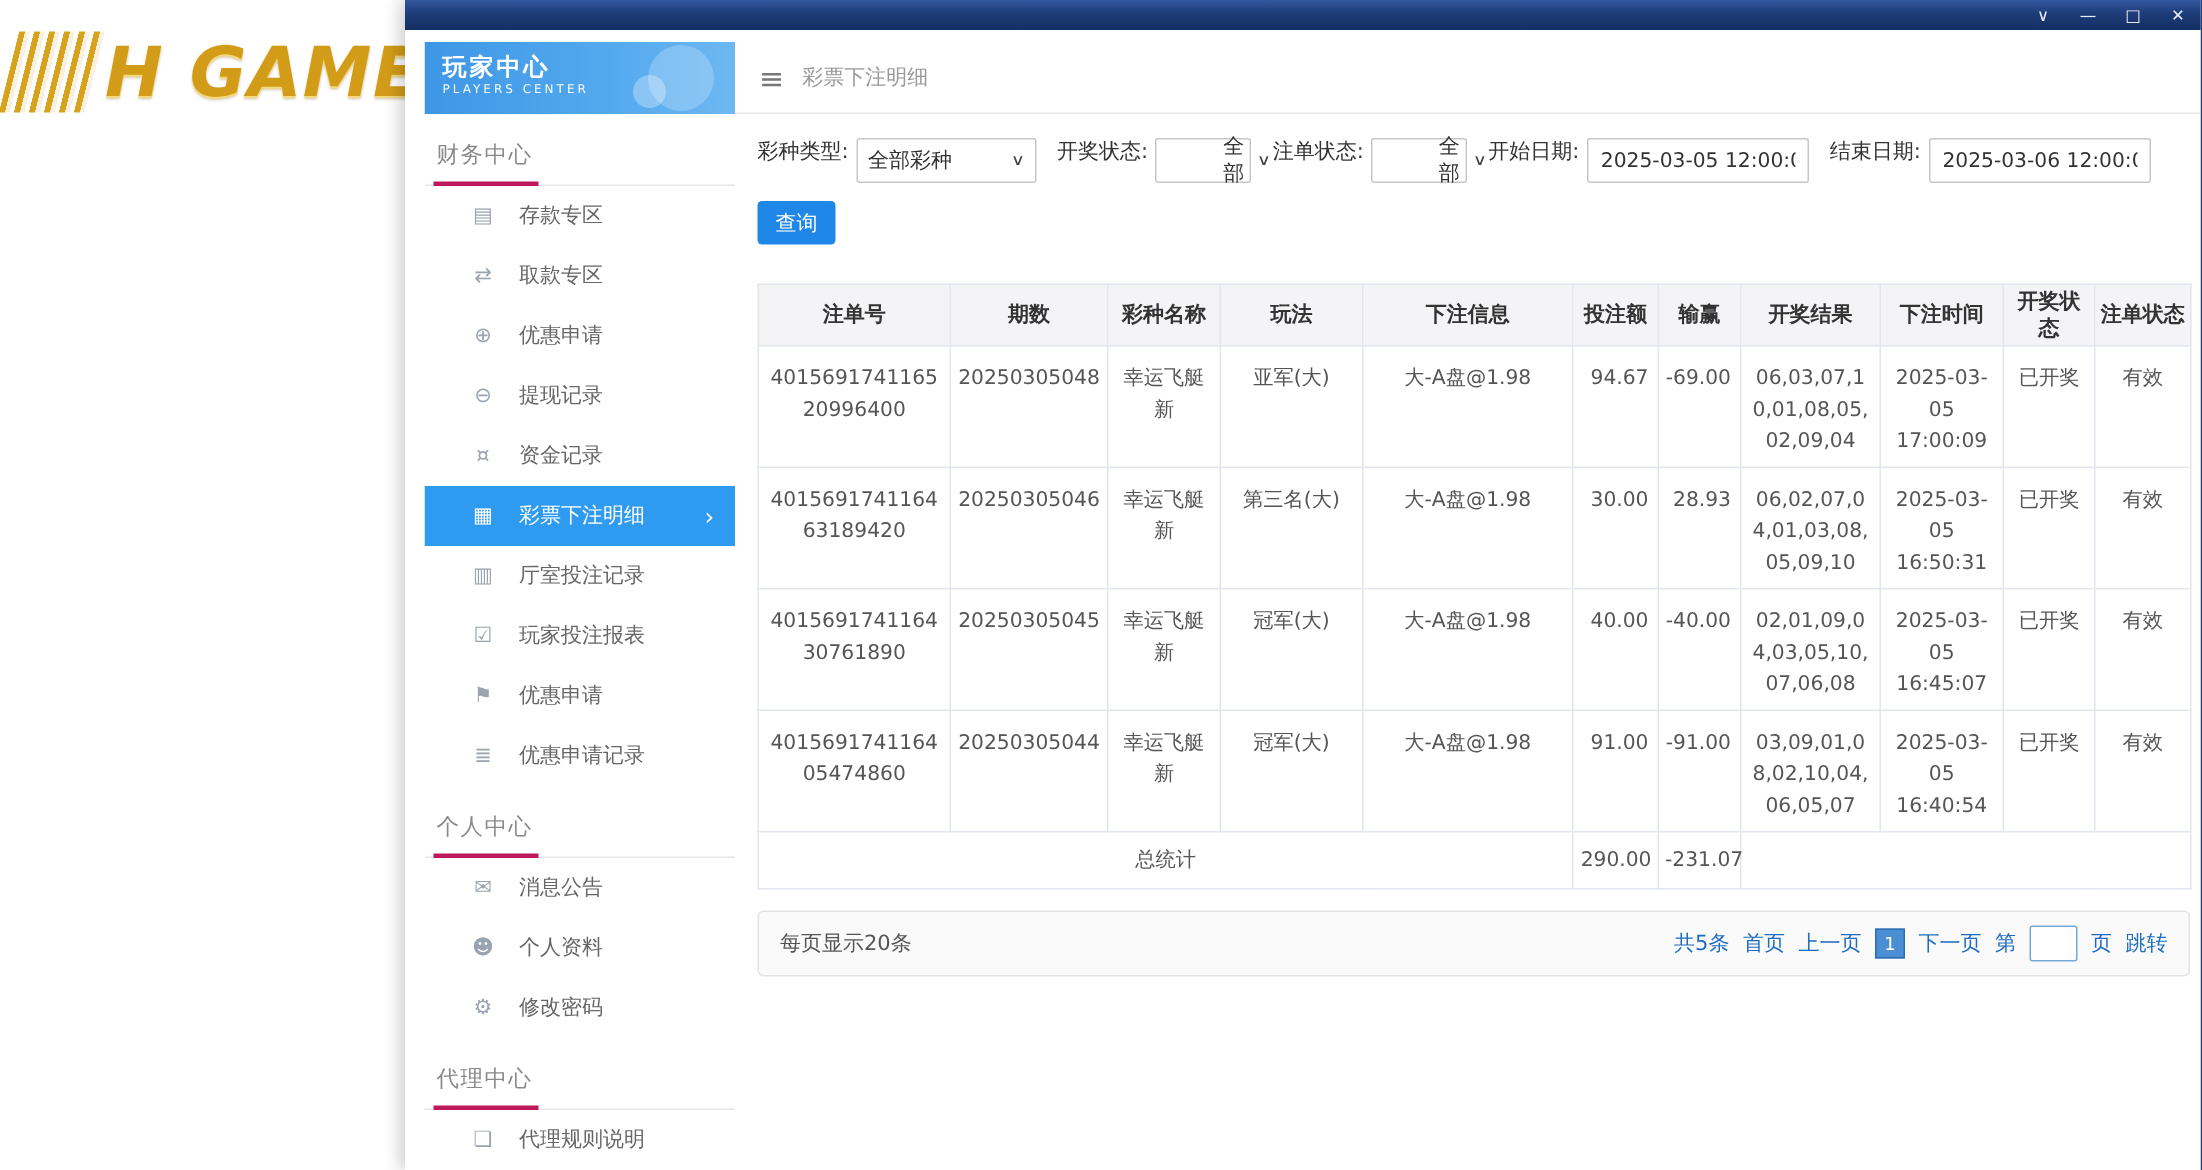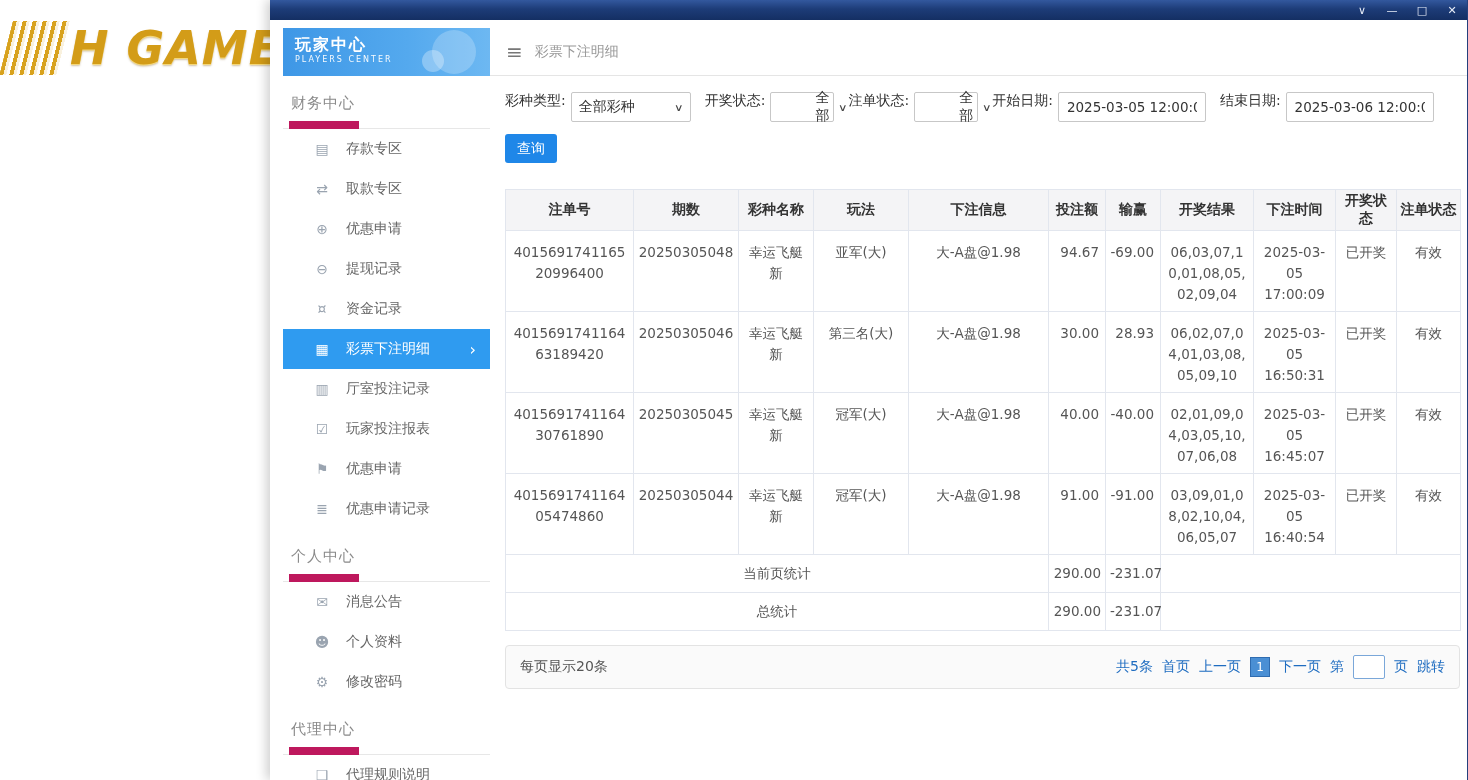--- a/index.html
+++ b/index.html
@@ -51,21 +51,21 @@
   .sidebar-title { font-size:16px; font-weight:bold; letter-spacing:2px; line-height:20px; }
   .sidebar-subtitle { font-size:8px; letter-spacing:2px; opacity:.95; }
   .hdr-circle { position:absolute; border-radius:50%; background:rgba(255,255,255,.22); }
   .hdr-circle.c1 { width:44px; height:44px; right:14px; top:2px; }
   .hdr-circle.c2 { width:22px; height:22px; right:46px; top:22px; background:rgba(255,255,255,.30); }
 
   .sidebar-nav { flex:1; overflow:hidden; }
   .section-title { border-bottom:1px solid #e7e7e7; margin-top:10px; padding:0 0 0 6px; }
   .section-title span {
     display:inline-block; font-size:15px; color:#8a8a8a; padding:8px 4px 8px 2px;
-    border-bottom:8px solid #be185d; margin-bottom:-1px; letter-spacing:1px;
+    border-bottom:3px solid #be185d; margin-bottom:-1px; letter-spacing:1px;
   }
   .nav-item {
     height:40px; display:flex; align-items:center; padding-left:30px;
     color:#666; cursor:pointer; font-size:14px;
   }
   .nav-icon { width:18px; margin-right:15px; color:#9aa4b0; font-size:14px; text-align:center; }
   .nav-item.active { background:#2f9bf0; color:#fff; }
   .nav-item.active .nav-icon { color:#fff; }
   .nav-chevron { margin-left:auto; margin-right:14px; font-size:16px; color:#fff; }
 
@@ -351,26 +351,20 @@
                 <td class="">冠军(大)</td>
                 <td class="">大-A盘@1.98</td>
                 <td class="num">91.00</td>
                 <td class="num">-91.00</td>
                 <td class="c-result">03,09,01,08,02,10,04,06,05,07</td>
                 <td class="">2025-03-05 16:40:54</td>
                 <td class="">已开奖</td>
                 <td class="">有效</td>
               </tr>
               <tr class="summary">
-                <td colspan="5" class="sum-label">当前页统计</td>
-                <td class="num">290.00</td>
-                <td class="num">-231.07</td>
-                <td colspan="4"></td>
-              </tr>
-              <tr class="summary">
                 <td colspan="5" class="sum-label">总统计</td>
                 <td class="num">290.00</td>
                 <td class="num">-231.07</td>
                 <td colspan="4"></td>
               </tr>
             </tbody>
         </table>
 
         <div class="page-bar">
           <span class="page-size">每页显示20条</span>

